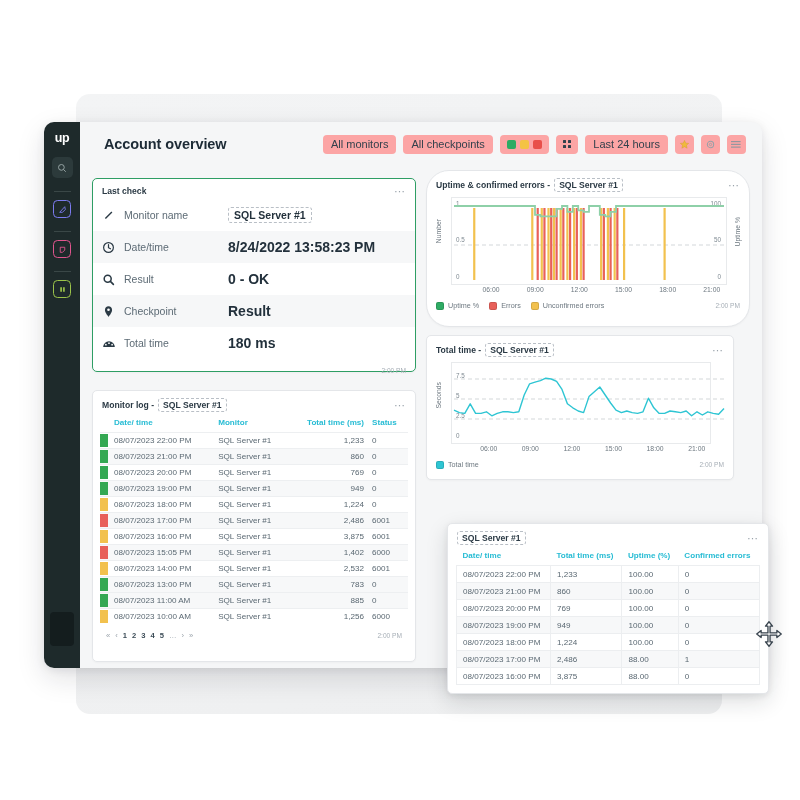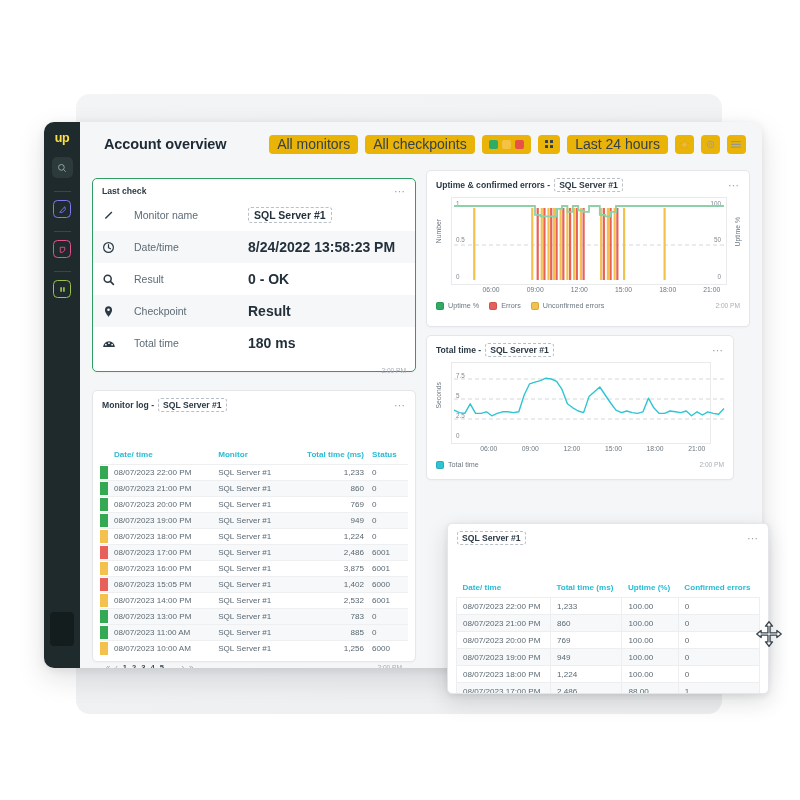--- a/index.html
+++ b/index.html
@@ -35,21 +35,21 @@
   
   .rail {
     width: 36px; height: 100%;
     background: #1e2a2b;
     flex: 0 0 36px;
     position: relative;
     display: flex; flex-direction: column; align-items: center;
   }
   .rail-logo {
     margin-top: 9px;
-    color: #fde047; font-size: 12.5px; font-weight: 700; letter-spacing: -.3px;
+    color: #ffffff; font-size: 12.5px; font-weight: 700; letter-spacing: -.3px;
   }
   .rail-btn {
     width: 21px; height: 21px; border-radius: 5px;
     display: flex; align-items: center; justify-content: center;
     margin-top: 12px;
   }
   .rail-search { background: #2c3a3b; }
   .rail-sep { width: 17px; height: 1px; background: #3a4747; margin-top: 13px; }
   .rail-ic { width: 18px; height: 18px; border-radius: 4.5px; border: 1.3px solid; display:flex; align-items:center; justify-content:center; margin-top: 8px;}
   .rail-bottom {
@@ -60,23 +60,23 @@
   
   .content { flex: 1; position: relative; padding: 0 12px; }
 
   
   .topbar {
     height: 44px; display: flex; align-items: center; padding: 0 4px 0 12px;
   }
   .page-title { font-size: 14.5px; font-weight: 700; color: #1d2b36; letter-spacing: -.1px; }
   .topbar-right { margin-left: auto; display: flex; align-items: center; gap: 7px; }
   .pill {
-    background: #eab308; border-radius: 4px; height: 19px;
+    background: #fca5a5; border-radius: 4px; height: 19px;
     display: flex; align-items: center; padding: 0 8px;
-    font-size: 14px; color: #33414c; white-space: nowrap;
+    font-size: 11px; color: #33414c; white-space: nowrap;
   }
   .swatches { display:flex; gap:4px; padding: 0 7px; }
   .sw { width: 9px; height: 9px; border-radius: 2px; }
   .grid-pill { padding: 0 7px; }
   .grid-dots { display:grid; grid-template-columns: 3px 3px; gap: 2.5px; }
   .gd { width:3px;height:3px;background:#33414c;border-radius:.5px; }
   .icon-pill { width: 19px; height: 19px; padding: 0; justify-content: center; }
 
   
   .card {
@@ -92,49 +92,49 @@
   .chip {
     display:inline-block; border: 1px dashed #b9bfc6; border-radius: 3px;
     padding: 1px 4px; font-size: 8.6px; font-weight: 700; color: #2b3a45;
     margin-left: 4px;
   }
   .dots { margin-left: auto; color: #9aa3ab; font-size: 11px; letter-spacing: 1px; line-height: 6px; }
   .tstamp { font-size: 6.6px; color: #a6aeb6; }
 
   
   #card-lastcheck { left: 12px; top: 56px; width: 324px; height: 194px; border-color: #2e9e64; }
-  .lc-row { display: flex; align-items: center; height: 32px; padding: 0 9px; gap: 10px; }
+  .lc-row { display: flex; align-items: center; height: 32px; padding: 0 9px; }
   .lc-row.alt { background: #f6f7f8; }
   .lc-ico { width: 22px; display:flex; align-items:center; justify-content:flex-start; color:#2b3a45; }
   .lc-label { font-size: 10.5px; color: #5d6b75; width: 104px; }
   .lc-value { font-size: 14px; color: #23313c; font-weight: 700; }
   .lc-chip { border: 1px dashed #b9bfc6; border-radius: 3px; padding: 1px 5px; font-size:10.5px; font-weight:700; color:#23313c;}
   .lc-foot { text-align: right; padding: 0 9px 4px; }
 
   
   #card-log { left: 12px; top: 268px; width: 324px; height: 272px; }
-  table { width: 100%; border-collapse: collapse; margin-top: 32px; }
+  table { width: 100%; border-collapse: collapse; }
   .log-th {
     font-size: 8.1px; color: #27bcd4; font-weight: 700; text-align: left;
     padding: 3px 4px 5px 4px;
   }
   .log-td { font-size: 8.1px; color: #5a6872; padding: 3px 4px; white-space: nowrap; }
   .log-row.alt td { background: #f7f8f9; }
   .log-row td { border-top: 1px solid #edeff1; }
   .statuscell { width: 10px; padding: 0 !important; }
   .statusbar { width: 8px; height: 13px; }
   .num { text-align: right; }
   .pager { display:flex; align-items:center; gap:5px; padding: 7px 6px 0 6px; }
   .pg { font-size: 7.6px; color: #7b868f; }
   .pg.n { font-weight: 700; color:#3c4c57; }
   .pg.arrow { color:#9aa3ab; }
   .pager .tstamp { margin-left: auto; }
 
   
-  #card-uptime { left: 346px; top: 48px; width: 324px; height: 157px; }
+  #card-uptime { left: 346px; top: 48px; width: 324px; height: 157px; border-radius: 23px; }
   #card-total  { left: 346px; top: 213px; width: 308px; height: 145px; }
   .plot { position: relative; margin: 2px 8px 0 8px; }
   .plot-box { position: relative; border: 1px solid #e8eaec; }
   .axis-title {
     position: absolute; font-size: 6.8px; color: #6d7880;
     writing-mode: vertical-rl; transform: rotate(180deg);
   }
   .xtick { position:absolute; font-size: 6.8px; color:#6d7880; transform: translateX(-50%); }
   .legend { display:flex; align-items:center; gap:10px; padding: 4px 9px 0 9px; }
   .lg { display:flex; align-items:center; gap:4px; font-size:7.2px; color:#6d7880; }

